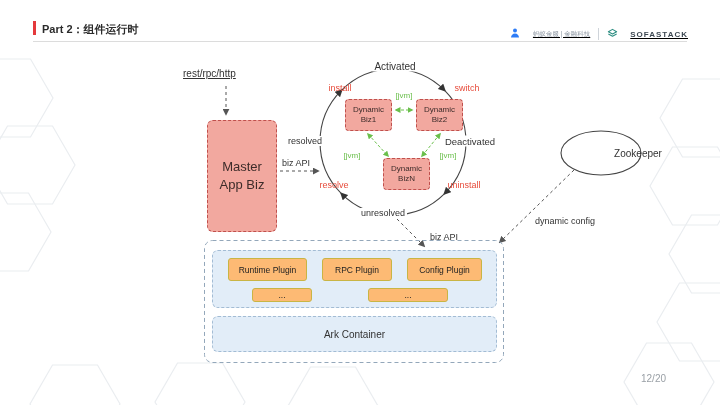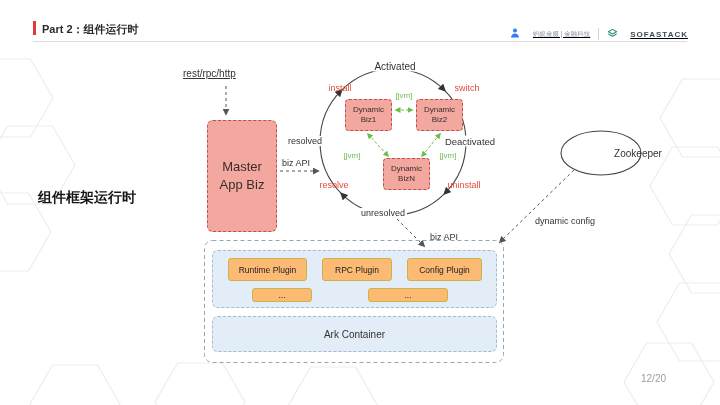--- a/index.html
+++ b/index.html
@@ -119,21 +119,20 @@
       <span>
         <svg width="11" height="11" viewBox="0 0 24 24" fill="none" stroke="#2f8f83" stroke-width="2.4" stroke-linejoin="round">
             <path d="M12 3 L21 8 L12 13 L3 8 Z"></path>
             <path d="M3 13 L12 18 L21 13"></path>
           </svg>
       </span>
       <span class="sofa-text">SOFASTACK</span>
     </div>
   </div>
 
-  <div class="abs side-title">组件框架运行时</div>
 
   <div class="abs sm-lbl" style="left:183px; top:68px; font-size:10px;text-decoration:underline;">rest/rpc/http</div>
 
   <div class="abs pink master-box">Master App Biz</div>
 
   <div class="abs sm-lbl" style="left:282px; top:158px;">biz API</div>
 
   <div class="c sm-lbl wbg" style="left:395px; top:66px; font-size:10px;">Activated</div>
   <div class="c sm-lbl wbg" style="left:470px; top:141px; font-size:9.5px;">Deactivated</div>
   <div class="c sm-lbl wbg" style="left:305px; top:141px;">resolved</div>

